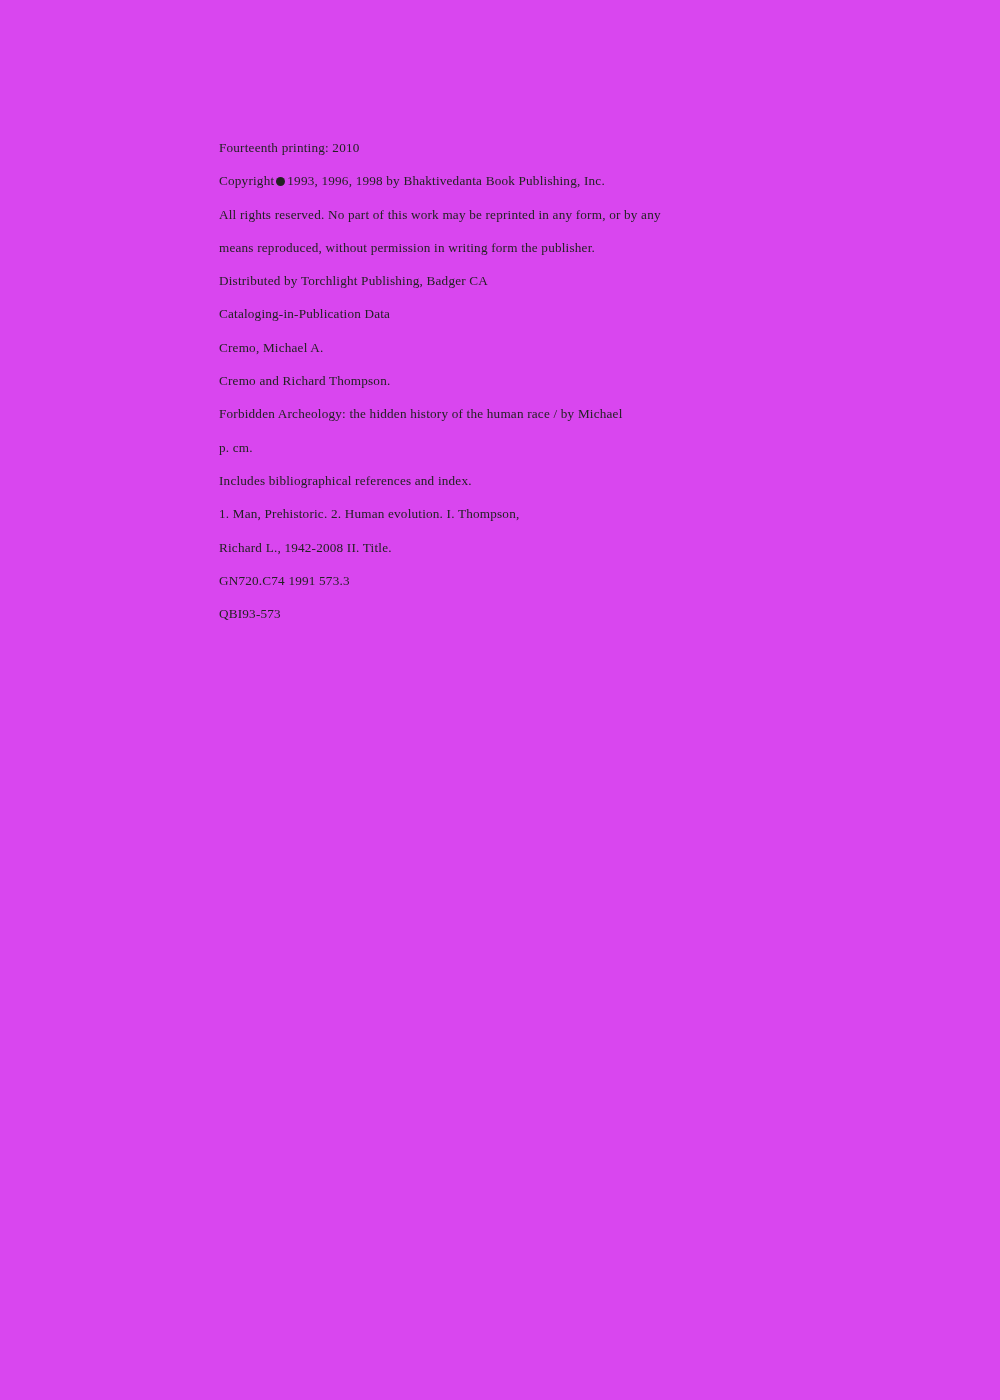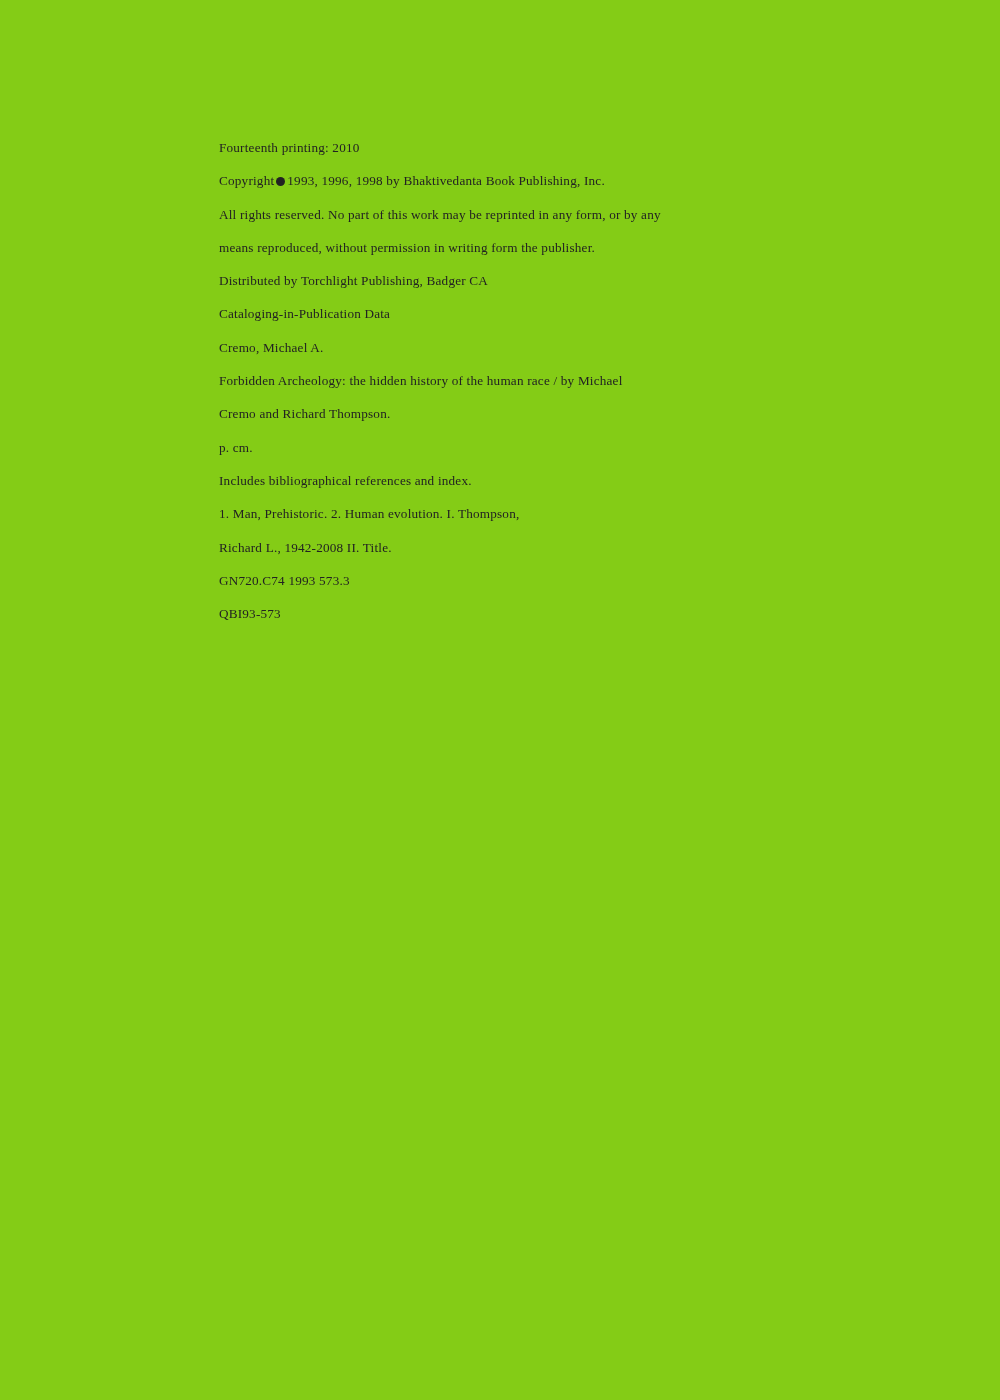--- a/index.html
+++ b/index.html
@@ -11,21 +11,21 @@
     height: 1400px;
     background: #ffffff;
     font-family: "Liberation Serif", serif;
     color: #1a1a1a;
     overflow: hidden;
   }
   .page {
     position: relative;
     width: 1000px;
     height: 1400px;
-    background: #84cc16;
+    background: #d946ef;
   }
   .copyright-block {
     position: absolute;
     left: 219px;
     top: 131px;
     width: 600px;
   }
   .line {
     font-size: 13.2px;
     line-height: 33.3px;
@@ -75,25 +75,25 @@
 
     <div class="line italic">
       <span>Cataloging-in-Publication Data</span>
     </div>
 
     <div class="line">
       <span>Cremo, Michael A.</span>
     </div>
 
     <div class="line">
-      <span>Forbidden Archeology: the hidden history of the human race / by Michael</span>
+      <span>Cremo and Richard Thompson.</span>
     </div>
 
     <div class="line">
-      <span>Cremo and Richard Thompson.</span>
+      <span>Forbidden Archeology: the hidden history of the human race / by Michael</span>
     </div>
 
     <div class="line">
       <span>p. cm.</span>
     </div>
 
     <div class="line">
       <span>Includes bibliographical references and index.</span>
     </div>
 
@@ -101,21 +101,21 @@
 
     <div class="line">
       <span>1. Man, Prehistoric. 2. Human evolution. I. Thompson,</span>
     </div>
 
     <div class="line">
       <span>Richard L., 1942-2008 II. Title.</span>
     </div>
 
     <div class="line">
-      <span>GN720.C74 1993 573.3</span>
+      <span>GN720.C74 1991 573.3</span>
     </div>
 
     <div class="line">
       <span>QBI93-573</span>
     </div>
 
   </div>
 </div>
 
 </body></html>

